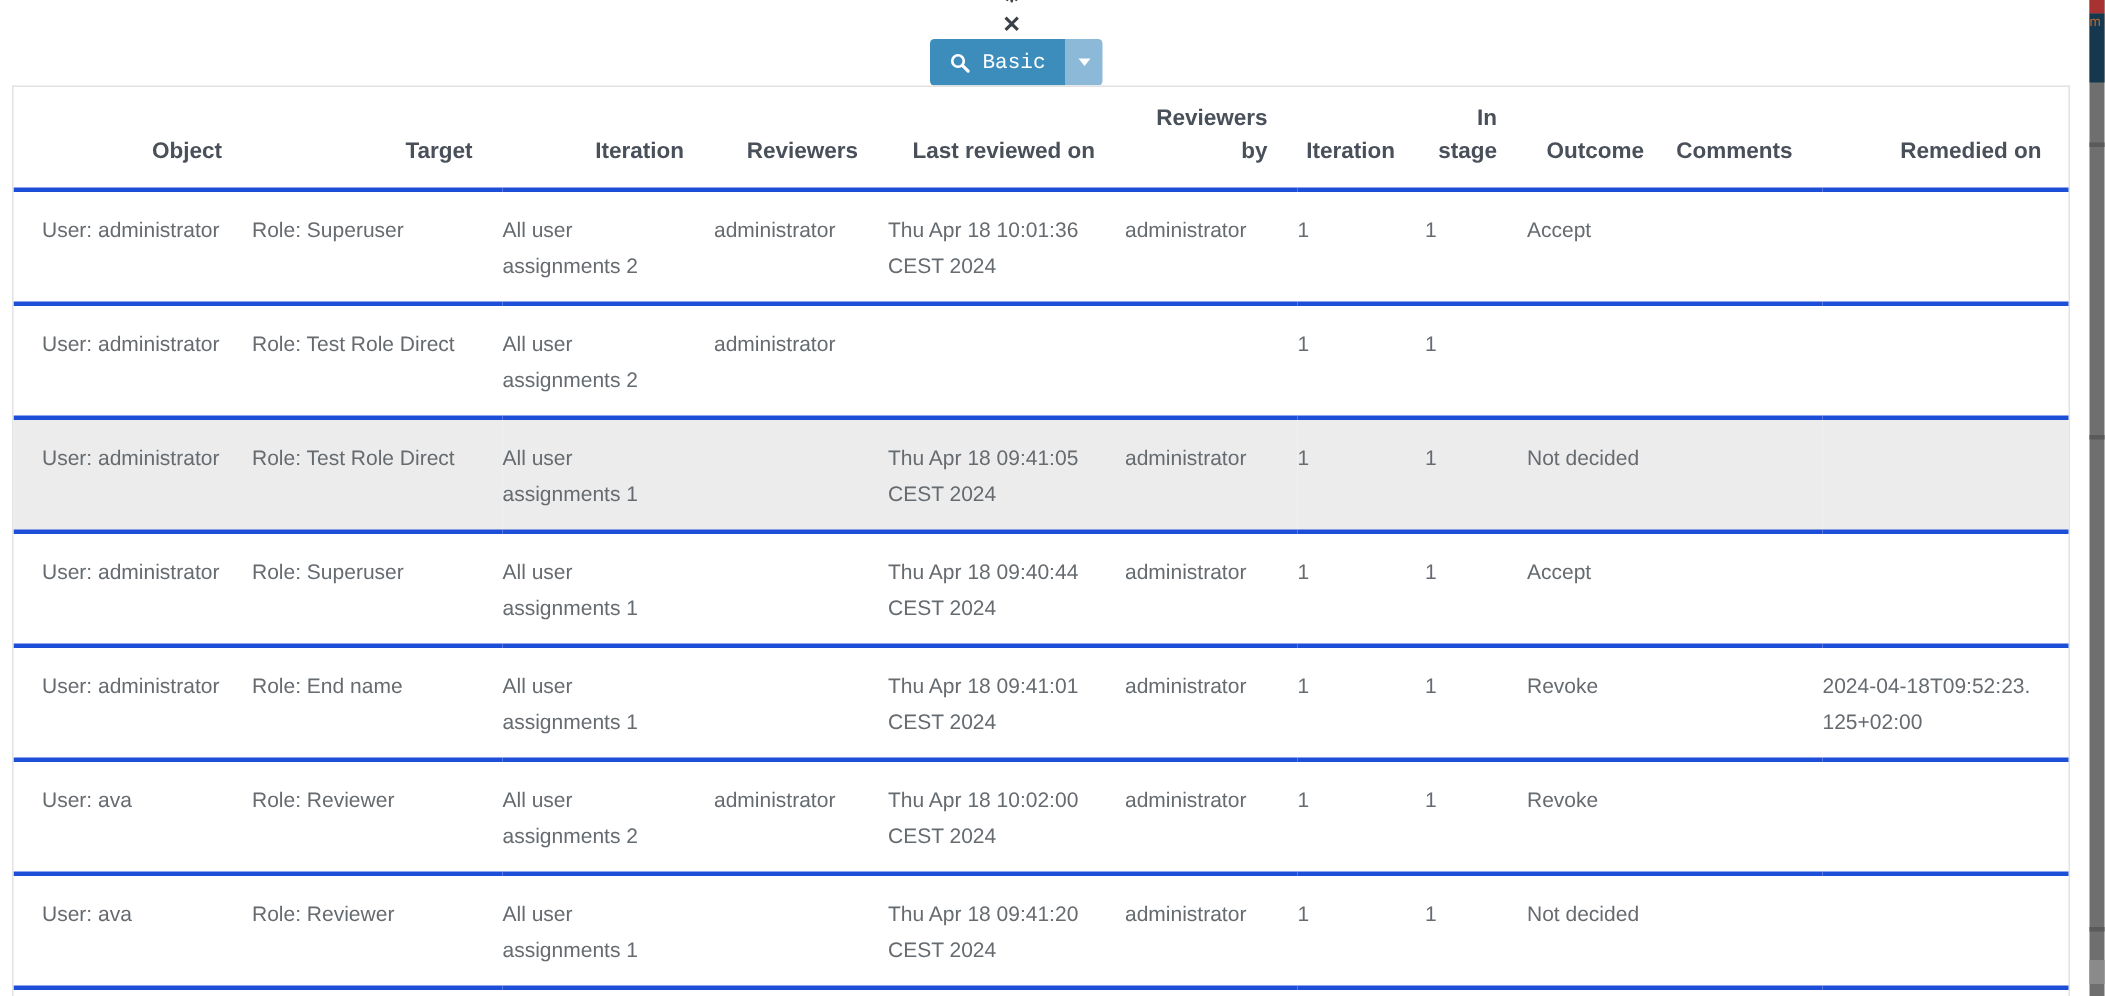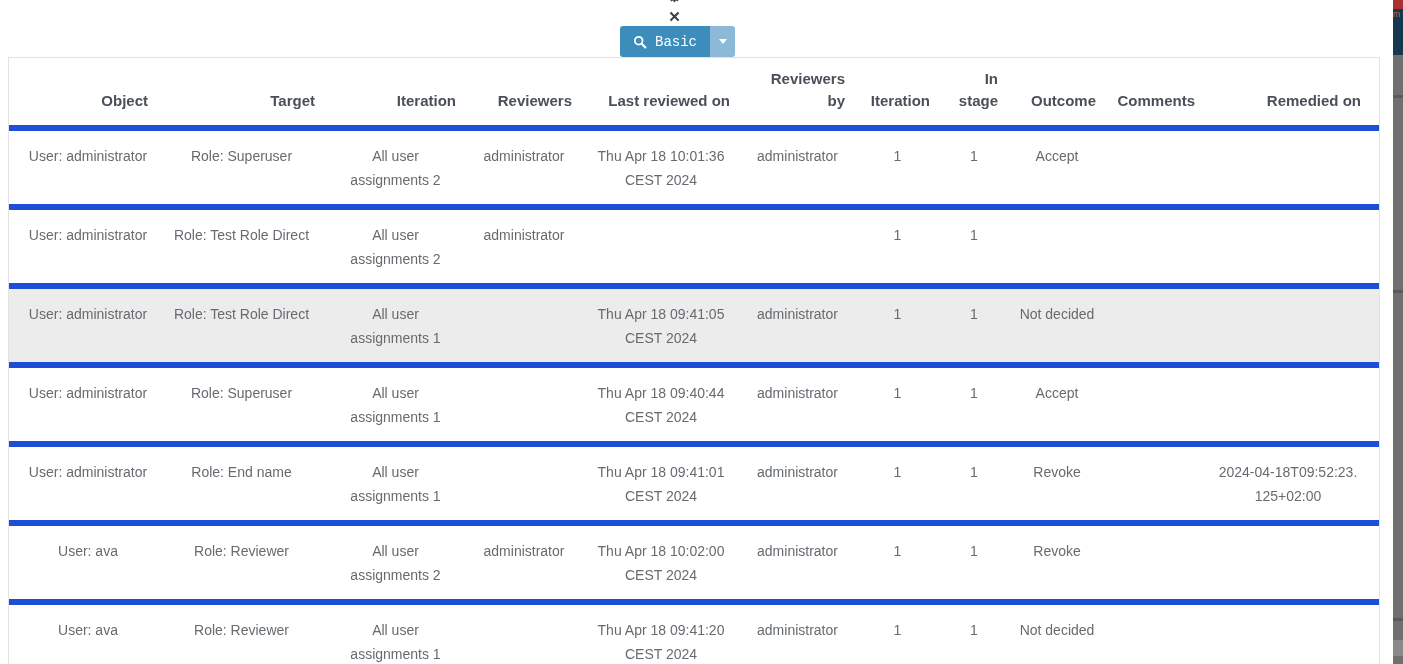--- a/index.html
+++ b/index.html
@@ -28,21 +28,21 @@
   
   .panel { position:absolute; left:8px; top:57px; width:1372px; height:607px;
     border:1px solid #e2e2e2; border-bottom:none; background:#fff; overflow:hidden; }
   table { border-collapse:collapse; table-layout:fixed; width:1372px; font-size:14px; }
   thead th { text-align:right; vertical-align:bottom; font-weight:700; color:#49505a;
     font-size:15px; padding:10px 20px 13px 0; line-height:22px; cursor:pointer; }
   thead th:first-child { padding-left:19px; }
   tbody td { vertical-align:top; color:#666b70; padding:13px 20px 12px 0;
     line-height:24px; }
   tbody td:first-child { padding-left:19px; }
-  tbody tr { border-top:6px solid #1d4ed8;text-align:center; }
+  tbody tr { border-top:3px solid #1d4ed8; }
   tbody tr.highlighted { background:#ececec; }
   td.break-all { word-break:break-all; }
   td.nowrap { white-space:nowrap; }
 
   
   .gutter { position:absolute; right:10px; top:0; width:12px; height:664px; background:#fff; }
   .side-strip { position:absolute; right:0; top:0; width:10px; height:664px; background:#6f6f6f; }
   .strip-red { position:absolute; top:0; left:0; width:10px; height:9px; background:#a83232; }
   .strip-navy { position:absolute; top:9px; left:0; width:10px; height:46px; background:#16384e;
     color:#c06a2e; font-size:9px; line-height:10px; overflow:hidden; }

